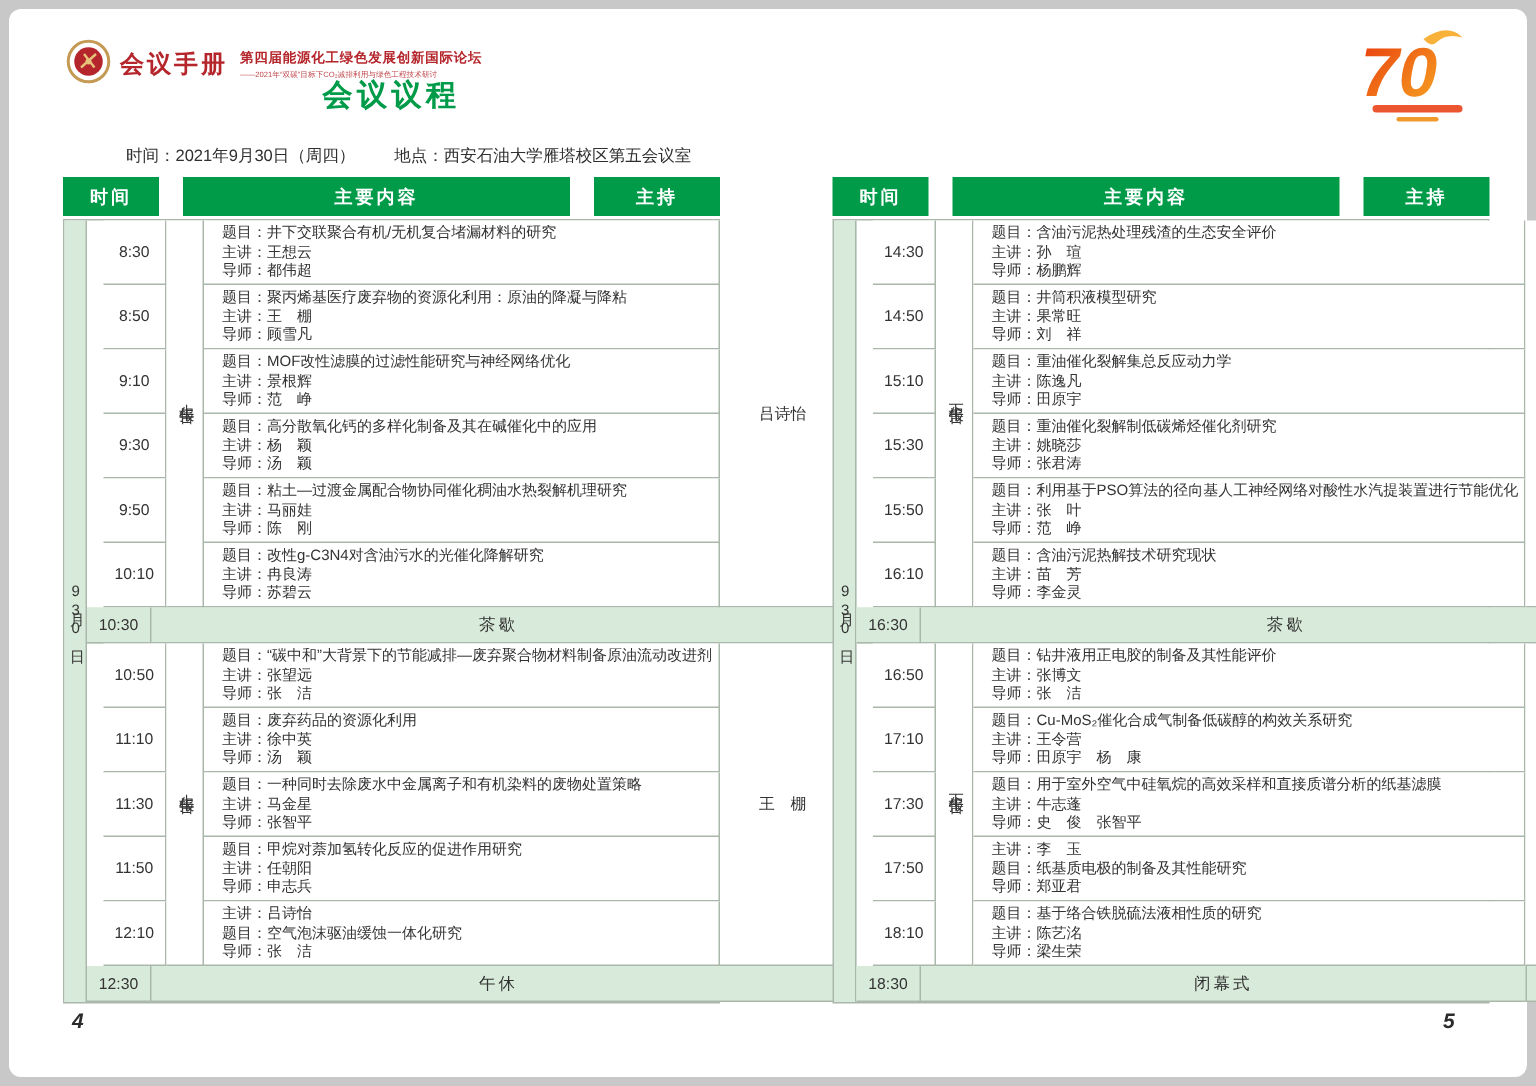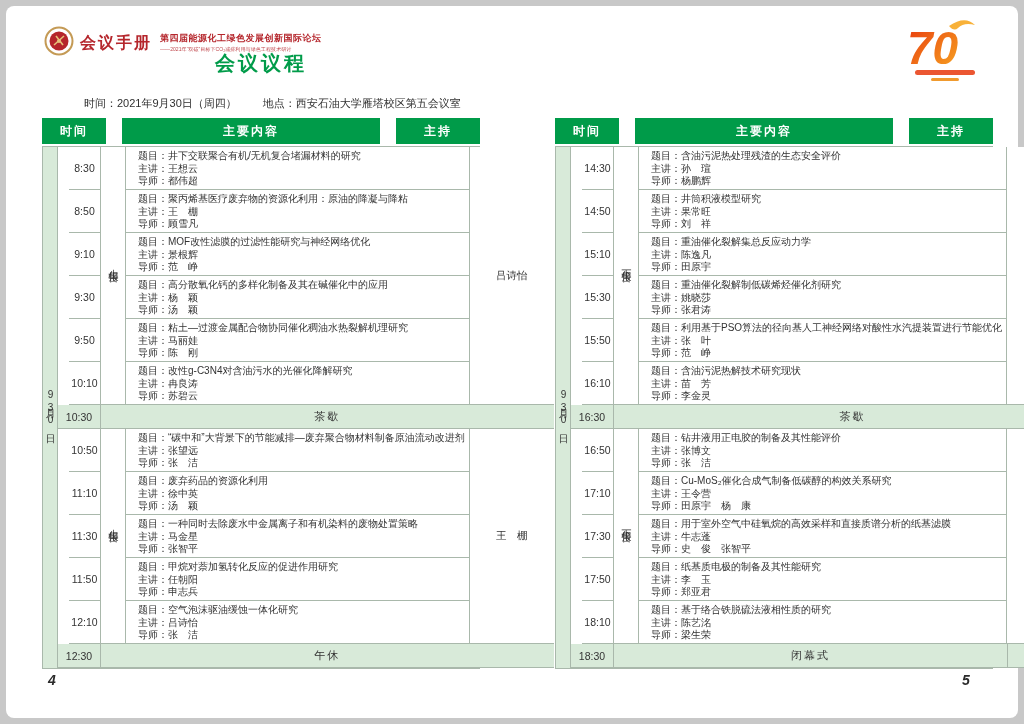--- a/index.html
+++ b/index.html
@@ -38,21 +38,21 @@
   .h-content{flex:1;}
   .h-host{width:84px;}
 
   .tbl-body{display:flex;border:1px solid var(--bd);}
   .datecol{width:20px;background:var(--lg);display:flex;align-items:center;justify-content:center;
     border-right:1px solid var(--bd);}
   .vtext{writing-mode:vertical-rl;text-orientation:upright;font-size:10px;color:var(--ink);letter-spacing:1px;}
   .main{flex:1;display:flex;flex-direction:column;}
 
   .section{display:flex;}
-  .times{width:43px;display:flex;flex-direction:column;padding-left:11px;}
+  .times{width:53px;display:flex;flex-direction:column;padding-left:11px;}
   .timecell{height:43px;display:flex;align-items:center;justify-content:center;font-size:10.5px;
     color:var(--ink);border-right:1px solid var(--bd);border-bottom:1px solid var(--bd);background:#fff;}
   .groupcell{width:25px;display:flex;align-items:center;justify-content:center;
     border-right:1px solid var(--bd);border-bottom:1px solid var(--bd);background:#fff;}
   .gv{writing-mode:vertical-rl;text-orientation:upright;font-size:10px;line-height:12px;height:30px;
     letter-spacing:1px;color:var(--ink);}
   .contents{flex:1;display:flex;flex-direction:column;min-width:0;}
   .contentcell{height:43px;padding:3px 4px 16px 12px;border-right:1px solid var(--bd);
     border-bottom:1px solid var(--bd);overflow:hidden;background:#fff;}
   .line{font-size:10px;line-height:12.5px;color:var(--ink);white-space:nowrap;overflow:hidden;}
@@ -197,22 +197,22 @@
                   <div class="line">题目：一种同时去除废水中金属离子和有机染料的废物处置策略</div>
                   <div class="line">主讲：马金星</div>
                   <div class="line">导师：张智平</div>
                 </div>
                 <div class="contentcell">
                   <div class="line">题目：甲烷对萘加氢转化反应的促进作用研究</div>
                   <div class="line">主讲：任朝阳</div>
                   <div class="line">导师：申志兵</div>
                 </div>
                 <div class="contentcell">
+                  <div class="line">主讲：吕诗怡</div>
                   <div class="line">题目：空气泡沫驱油缓蚀一体化研究</div>
-                  <div class="line">主讲：吕诗怡</div>
                   <div class="line">导师：张　洁</div>
                 </div>
               </div>
               <div class="hostcell">王　棚</div>
             </div>
             <div class="breakrow">
               <div class="btime">12:30</div>
               <div class="breaklabel">午休</div>
             </div>
           </div>
@@ -300,22 +300,22 @@
                   <div class="line">题目：Cu-MoS₂催化合成气制备低碳醇的构效关系研究</div>
                   <div class="line">主讲：王令营</div>
                   <div class="line">导师：田原宇　杨　康</div>
                 </div>
                 <div class="contentcell">
                   <div class="line">题目：用于室外空气中硅氧烷的高效采样和直接质谱分析的纸基滤膜</div>
                   <div class="line">主讲：牛志蓬</div>
                   <div class="line">导师：史　俊　张智平</div>
                 </div>
                 <div class="contentcell">
+                  <div class="line">主讲：李　玉</div>
                   <div class="line">题目：纸基质电极的制备及其性能研究</div>
-                  <div class="line">主讲：李　玉</div>
                   <div class="line">导师：郑亚君</div>
                 </div>
                 <div class="contentcell">
                   <div class="line">题目：基于络合铁脱硫法液相性质的研究</div>
                   <div class="line">主讲：陈艺洺</div>
                   <div class="line">导师：梁生荣</div>
                 </div>
               </div>
               <div class="hostcell">马丽娃</div>
             </div>

